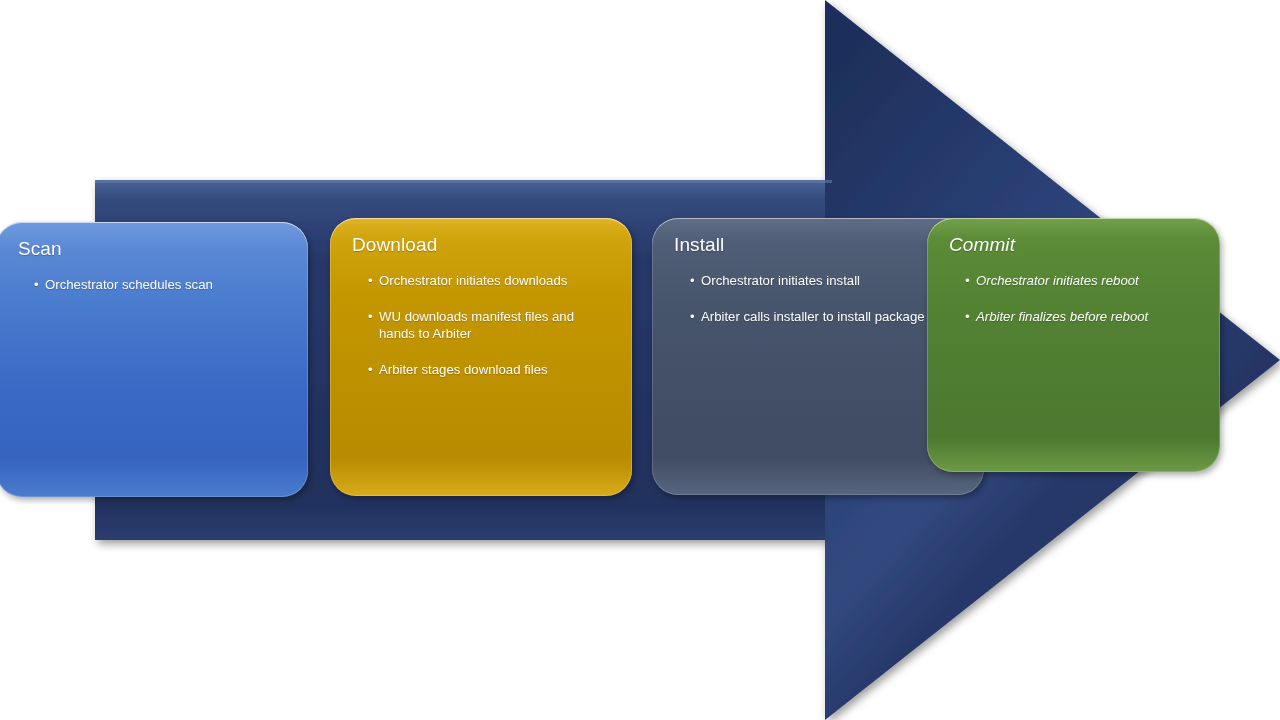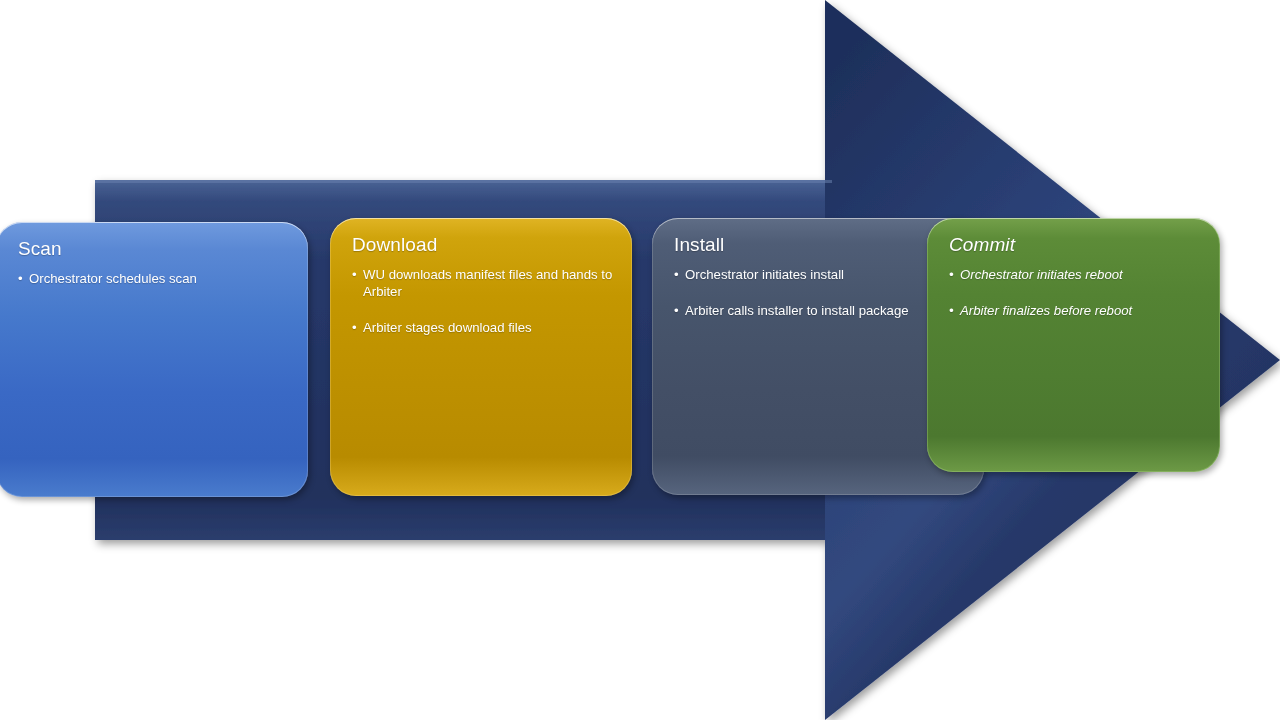--- a/index.html
+++ b/index.html
@@ -45,21 +45,21 @@
     font-size: 19px;
     line-height: 22px;
     font-weight: normal;
     color: #ffffff;
     margin: 2px 0 10px 8px;
     letter-spacing: 0.1px;
     text-shadow: 0 1px 1px rgba(0,0,0,0.25);
   }
 
   .bullet-list {
-    margin: 0;
+    margin: 16px;
     padding: 0;
     list-style: none;
   }
 
   .bullet-item {
     position: relative;
     font-size: 13.2px;
     line-height: 17px;
     color: #ffffff;
     margin: 0 0 19px 8px;
@@ -195,20 +195,21 @@
   <div class="phase-box" id="box-scan">
     <div class="phase-title">Scan</div>
     <ul class="bullet-list">
       <li class="bullet-item">Orchestrator schedules scan</li>
     </ul>
   </div>
 
   <div class="phase-box" id="box-download">
     <div class="phase-title">Download</div>
     <ul class="bullet-list">
+      <li class="bullet-item">Orchestrator initiates downloads</li>
       <li class="bullet-item">WU  downloads manifest files and hands to Arbiter</li>
       <li class="bullet-item">Arbiter stages download files</li>
     </ul>
   </div>
 
   <div class="phase-box" id="box-install">
     <div class="phase-title">Install</div>
     <ul class="bullet-list">
       <li class="bullet-item">Orchestrator initiates install</li>
       <li class="bullet-item">Arbiter calls installer to install package</li>

